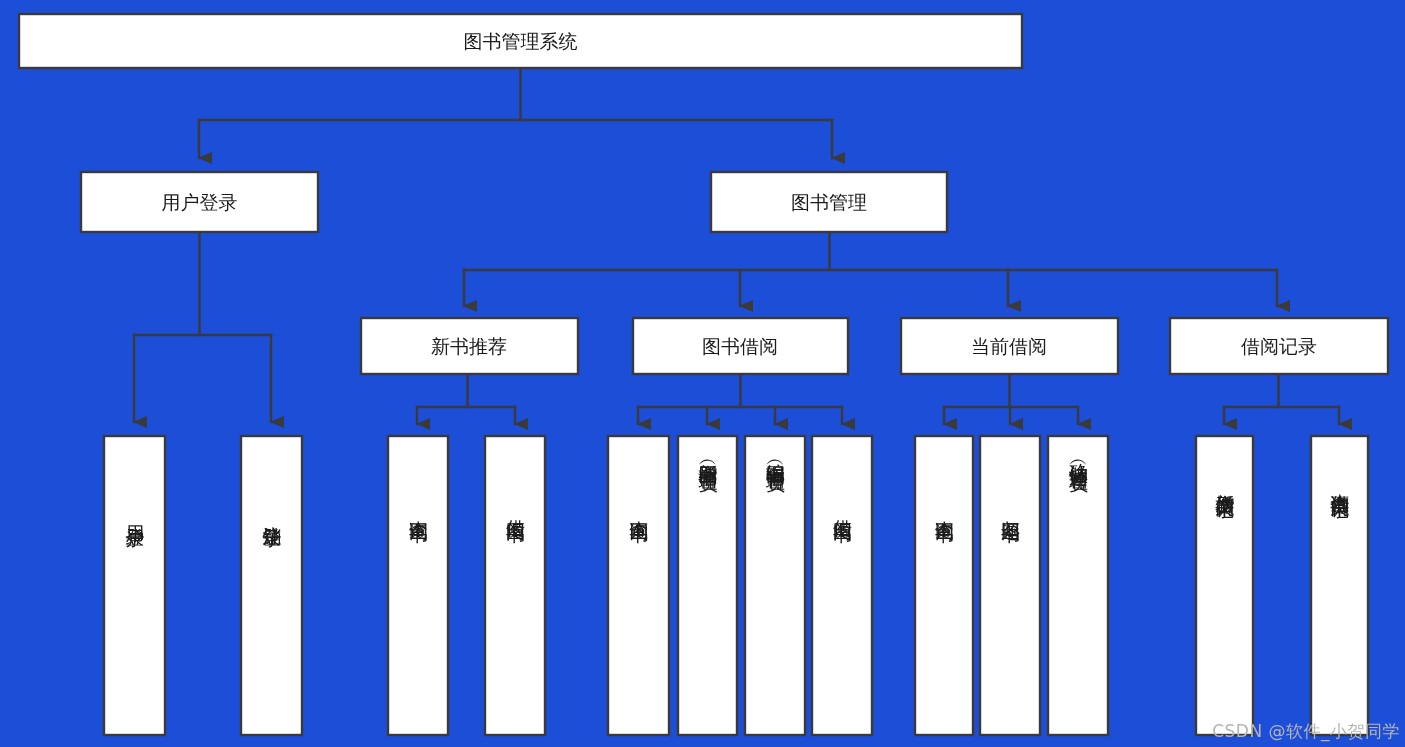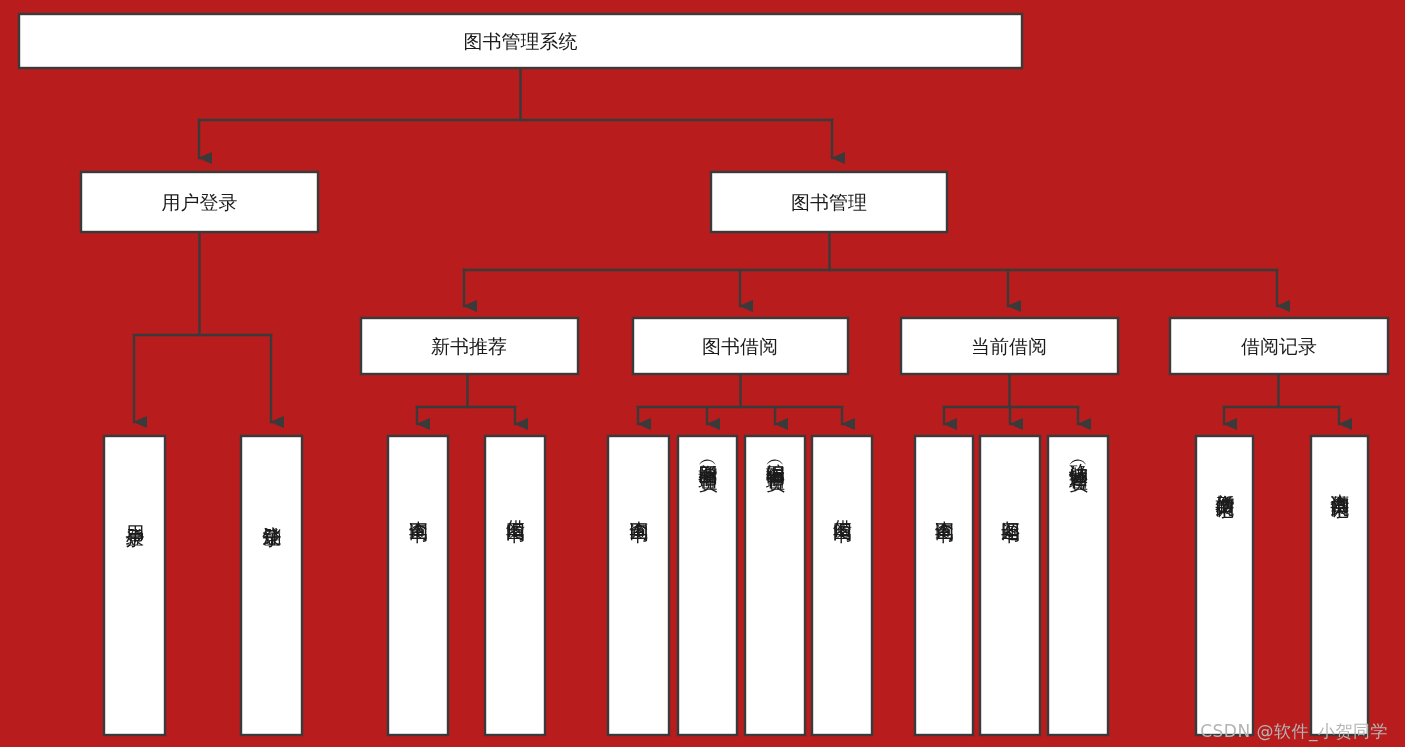--- a/index.html
+++ b/index.html
@@ -11,21 +11,21 @@
   body {
     width: 1405px;
     height: 747px;
     overflow: hidden;
     font-family: "DejaVu Sans", "Liberation Sans", sans-serif;
   }
   #diagram-root {
     position: relative;
     width: 1405px;
     height: 747px;
-    background: #b91c1c;
+    background: #1d4ed8;
   }
   svg#tree-svg {
     position: absolute;
     top: 0;
     left: 0;
     width: 1405px;
     height: 747px;
     display: block;
   }
   .node-rect {
@@ -54,21 +54,21 @@
     font-family: "DejaVu Sans", "Liberation Sans", sans-serif;
     font-size: 19px;
     fill: #1b1b1b;
     writing-mode: vertical-rl;
     text-orientation: upright;
     letter-spacing: 1.5px;
     dominant-baseline: middle;
   }
   .watermark-text {
     position: absolute;
-    right: 17px;
+    right: 5px;
     bottom: 4px;
     font-family: "DejaVu Sans", "Liberation Sans", sans-serif;
     font-size: 17px;
     color: #b4b4b4;
     white-space: nowrap;
     letter-spacing: 0.5px;
   }
 </style>
 </head>
 <body>

